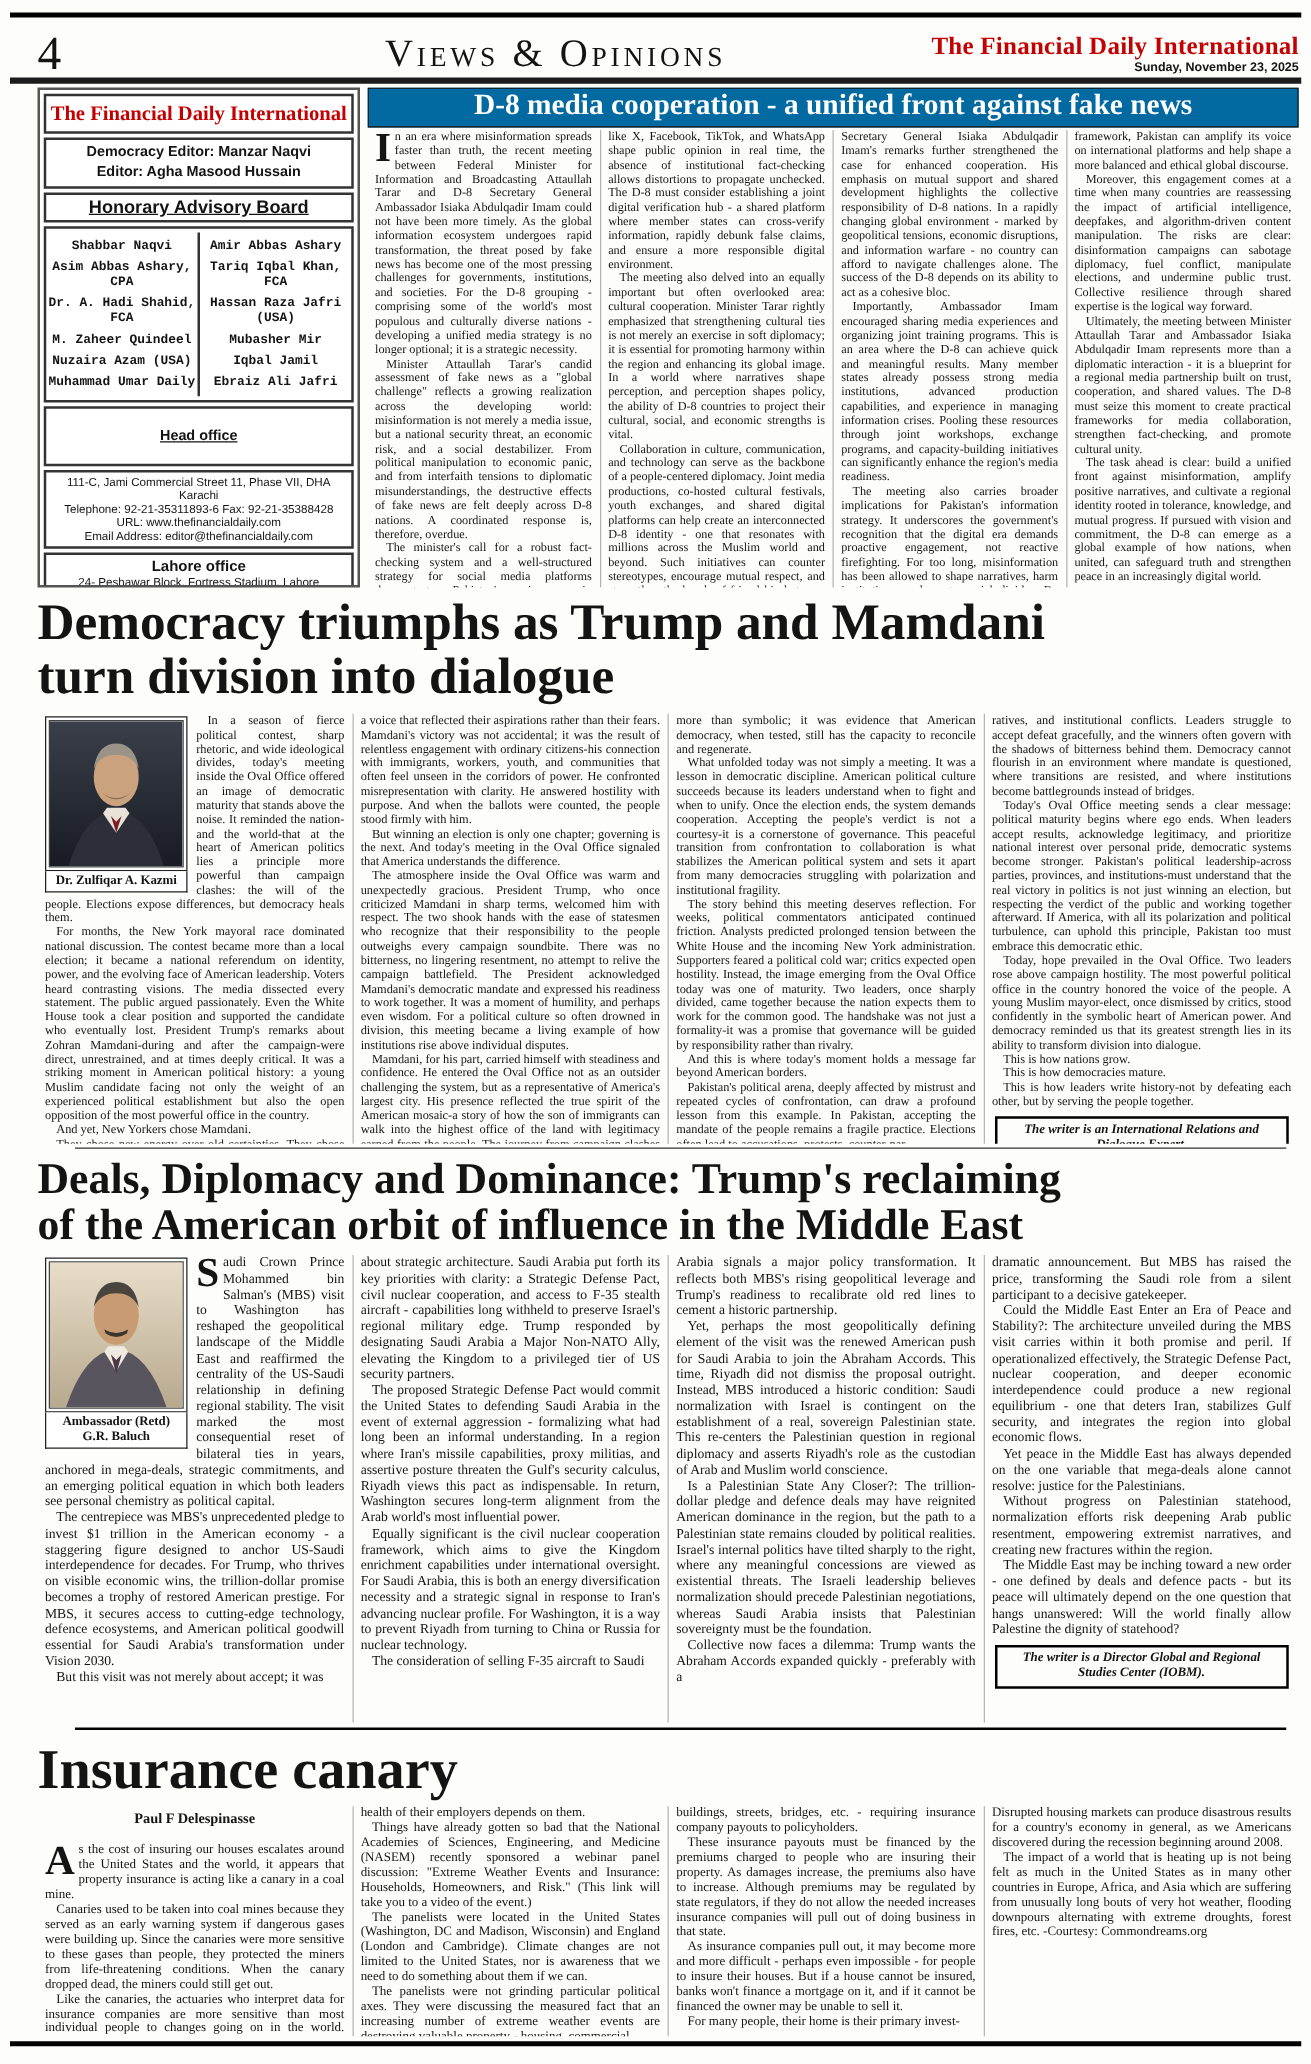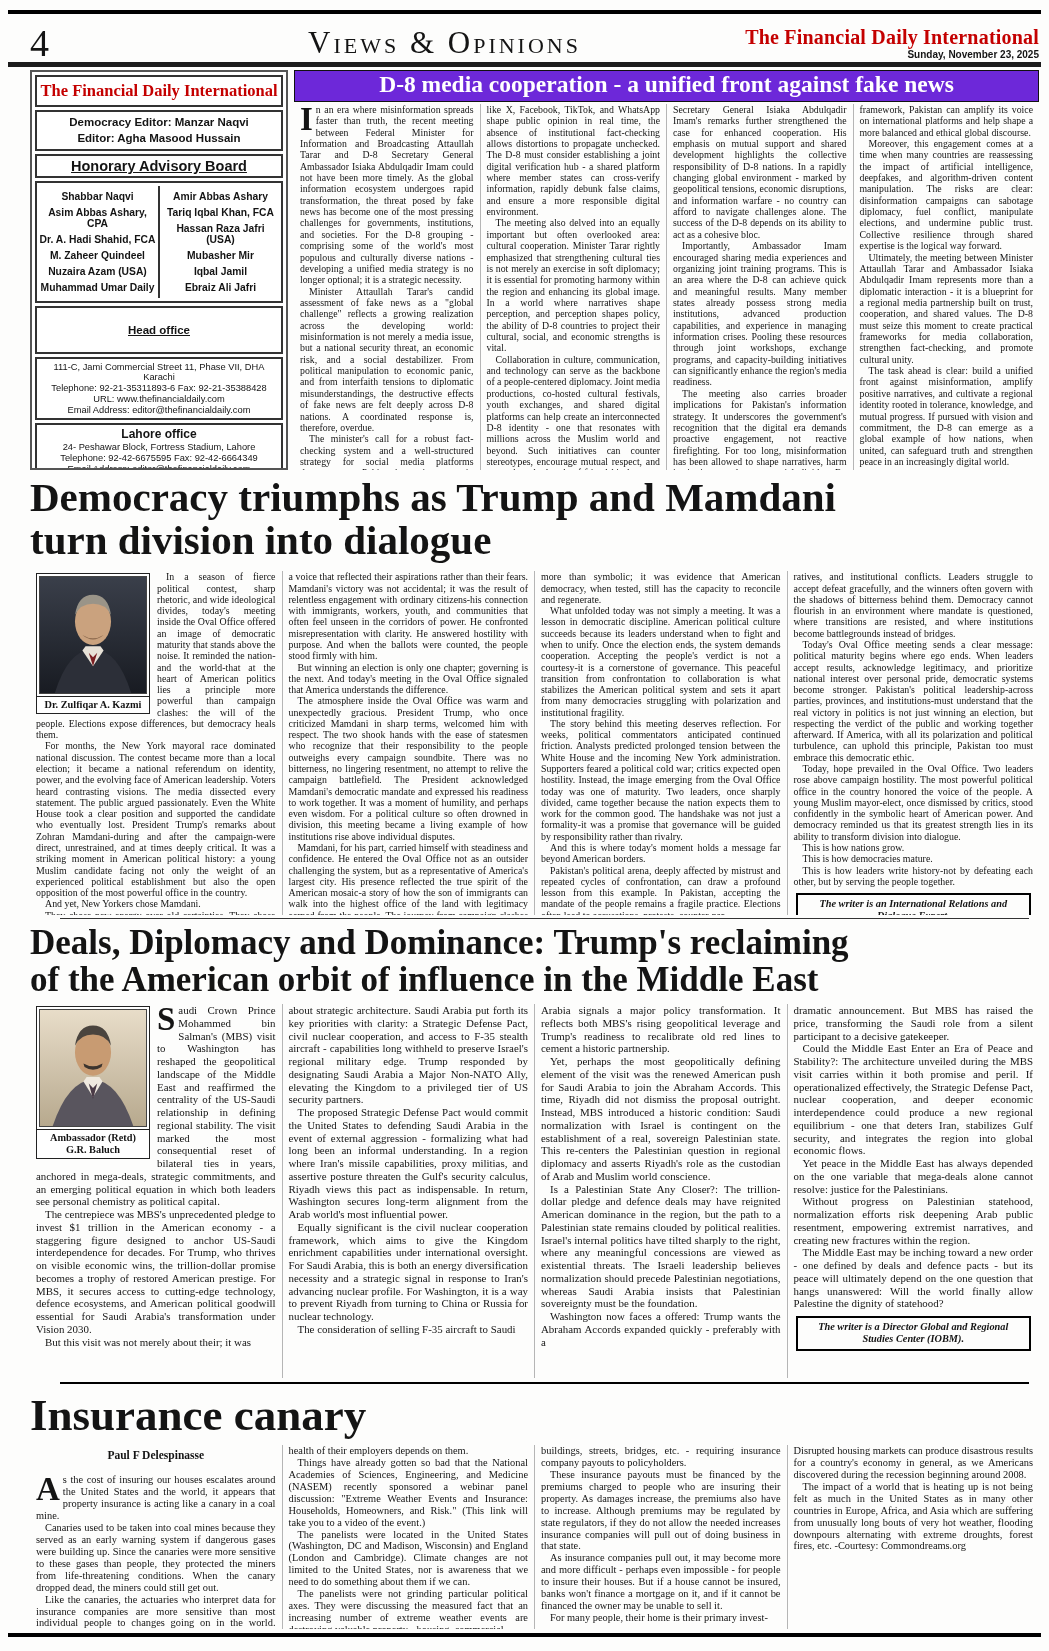--- a/index.html
+++ b/index.html
@@ -37,21 +37,21 @@
   .ib-title {
     font-family: "Liberation Serif", serif; color: #c40000; font-weight: bold;
     font-size: 16.5px; padding: 4px 2px;
   }
   .ib-editors { font-weight: bold; font-size: 11.5px; padding: 3px 2px; line-height: 1.35; }
   .ib-advisory { font-weight: bold; font-size: 14.5px; padding: 2px; }
   .ib-advisory .uline { text-decoration: underline; }
   .ib-names { display: flex; padding: 3px 0; }
   .names-col { flex: 1; }
   .names-col + .names-col { border-left: 2px solid #333; }
-  .names-col p { font-weight: bold; font-size: 10.3px; margin: 5px 1px; text-indent: 0; }
+  .names-col p { font-weight: bold; font-size: 10.3px; margin: 5px 1px; text-indent: 0; font-family: Liberation Mono, monospace; }
   .ib-office-title { font-weight: bold; font-size: 11.5px; padding: 16px; }
   .ib-office-title .uline { text-decoration: underline; }
   .ib-office { font-size: 9.3px; padding: 2px 1px; }
   .ib-office p { margin: 1px 0; text-indent: 0; }
   .office2-title { font-weight: bold; font-size: 12px; }
   .ib-disclaimer {
     border-width: 3px; flex: 1; font-family: "Liberation Serif", serif;
     padding: 1px 3px 2px 3px; overflow: hidden;
   }
   .disc-title { font-weight: bold; font-size: 17px; }
@@ -65,21 +65,21 @@
   .ncol p { text-indent: 9px; }
   .ncol p:first-child, .ncol p.dropcap, .ncol .coltext p:first-child { text-indent: 0; }
   p.dropcap::first-letter {
     float: left; font-size: 33px; line-height: 0.78; font-weight: bold;
     padding: 3px 3px 0 0;
   }
 
   
   .d8 { flex: 1; display: flex; flex-direction: column; overflow: hidden; }
   .d8-title {
-    background: #6d28d9; color: #fff; font-weight: bold; font-size: 23.5px;
+    background: #0369a1; color: #fff; font-weight: bold; font-size: 23.5px;
     text-align: center; padding: 1px 0 3px 0; line-height: 1.1; border: 1px solid #111;
   }
   .d8-cols { flex: 1; margin-top: 2px; }
   .d8-cols .ncol { font-size: 9.8px; line-height: 1.16; }
 
   
   .headline { text-align: left; font-weight: bold; line-height: 1.04; margin: 6px 0 4px 0; }
   .dem-headline { font-size: 41px; }
   .deals-headline { font-size: 35px; }
   .ins-headline { font-size: 45px; margin: 8px 0 6px 0; }
@@ -290,33 +290,33 @@
               <path d="M41 48 Q50 53 59 48 L58 51 Q50 56 42 51 Z" fill="#3c342e"></path>
             </svg>
           </div>
           <div class="photo-caption">
             <div>Ambassador (Retd)</div>
             <div>G.R. Baluch</div>
           </div>
         </div>
       <p class="dropcap">Saudi Crown Prince Mohammed bin Salman's (MBS) visit to Washington has reshaped the geopolitical landscape of the Middle East and reaffirmed the centrality of the US-Saudi relationship in defining regional stability. The visit marked the most consequential reset of bilateral ties in years, anchored in mega-deals, strategic commitments, and an emerging political equation in which both leaders see personal chemistry as political capital.</p>
           <p>The centrepiece was MBS's unprecedented pledge to invest $1 trillion in the American economy - a staggering figure designed to anchor US-Saudi interdependence for decades. For Trump, who thrives on visible economic wins, the trillion-dollar promise becomes a trophy of restored American prestige. For MBS, it secures access to cutting-edge technology, defence ecosystems, and American political goodwill essential for Saudi Arabia's transformation under Vision 2030.</p>
-          <p>But this visit was not merely about their; it was</p>
+          <p>But this visit was not merely about accept; it was</p>
         </div>
       <div class="ncol">
           <p>about strategic architecture. Saudi Arabia put forth its key priorities with clarity: a Strategic Defense Pact, civil nuclear cooperation, and access to F-35 stealth aircraft - capabilities long withheld to preserve Israel's regional military edge. Trump responded by designating Saudi Arabia a Major Non-NATO Ally, elevating the Kingdom to a privileged tier of US security partners.</p>
           <p>The proposed Strategic Defense Pact would commit the United States to defending Saudi Arabia in the event of external aggression - formalizing what had long been an informal understanding. In a region where Iran's missile capabilities, proxy militias, and assertive posture threaten the Gulf's security calculus, Riyadh views this pact as indispensable. In return, Washington secures long-term alignment from the Arab world's most influential power.</p>
           <p>Equally significant is the civil nuclear cooperation framework, which aims to give the Kingdom enrichment capabilities under international oversight. For Saudi Arabia, this is both an energy diversification necessity and a strategic signal in response to Iran's advancing nuclear profile. For Washington, it is a way to prevent Riyadh from turning to China or Russia for nuclear technology.</p>
           <p>The consideration of selling F-35 aircraft to Saudi</p>
         </div>
       <div class="ncol">
           <p>Arabia signals a major policy transformation. It reflects both MBS's rising geopolitical leverage and Trump's readiness to recalibrate old red lines to cement a historic partnership.</p>
           <p>Yet, perhaps the most geopolitically defining element of the visit was the renewed American push for Saudi Arabia to join the Abraham Accords. This time, Riyadh did not dismiss the proposal outright. Instead, MBS introduced a historic condition: Saudi normalization with Israel is contingent on the establishment of a real, sovereign Palestinian state. This re-centers the Palestinian question in regional diplomacy and asserts Riyadh's role as the custodian of Arab and Muslim world conscience.</p>
           <p>Is a Palestinian State Any Closer?: The trillion-dollar pledge and defence deals may have reignited American dominance in the region, but the path to a Palestinian state remains clouded by political realities. Israel's internal politics have tilted sharply to the right, where any meaningful concessions are viewed as existential threats. The Israeli leadership believes normalization should precede Palestinian negotiations, whereas Saudi Arabia insists that Palestinian sovereignty must be the foundation.</p>
-          <p>Washington now faces a offered: Trump wants the Abraham Accords expanded quickly - preferably with a</p>
+          <p>Collective now faces a dilemma: Trump wants the Abraham Accords expanded quickly - preferably with a</p>
         </div>
       <div class="ncol">
         <div class="coltext">
             <p>dramatic announcement. But MBS has raised the price, transforming the Saudi role from a silent participant to a decisive gatekeeper.</p>
             <p>Could the Middle East Enter an Era of Peace and Stability?: The architecture unveiled during the MBS visit carries within it both promise and peril. If operationalized effectively, the Strategic Defense Pact, nuclear cooperation, and deeper economic interdependence could produce a new regional equilibrium - one that deters Iran, stabilizes Gulf security, and integrates the region into global economic flows.</p>
             <p>Yet peace in the Middle East has always depended on the one variable that mega-deals alone cannot resolve: justice for the Palestinians.</p>
             <p>Without progress on Palestinian statehood, normalization efforts risk deepening Arab public resentment, empowering extremist narratives, and creating new fractures within the region.</p>
             <p>The Middle East may be inching toward a new order - one defined by deals and defence pacts - but its peace will ultimately depend on the one question that hangs unanswered: Will the world finally allow Palestine the dignity of statehood?</p>
           </div>
         <div class="endnote">The writer is a Director Global and Regional Studies Center (IOBM).</div>

